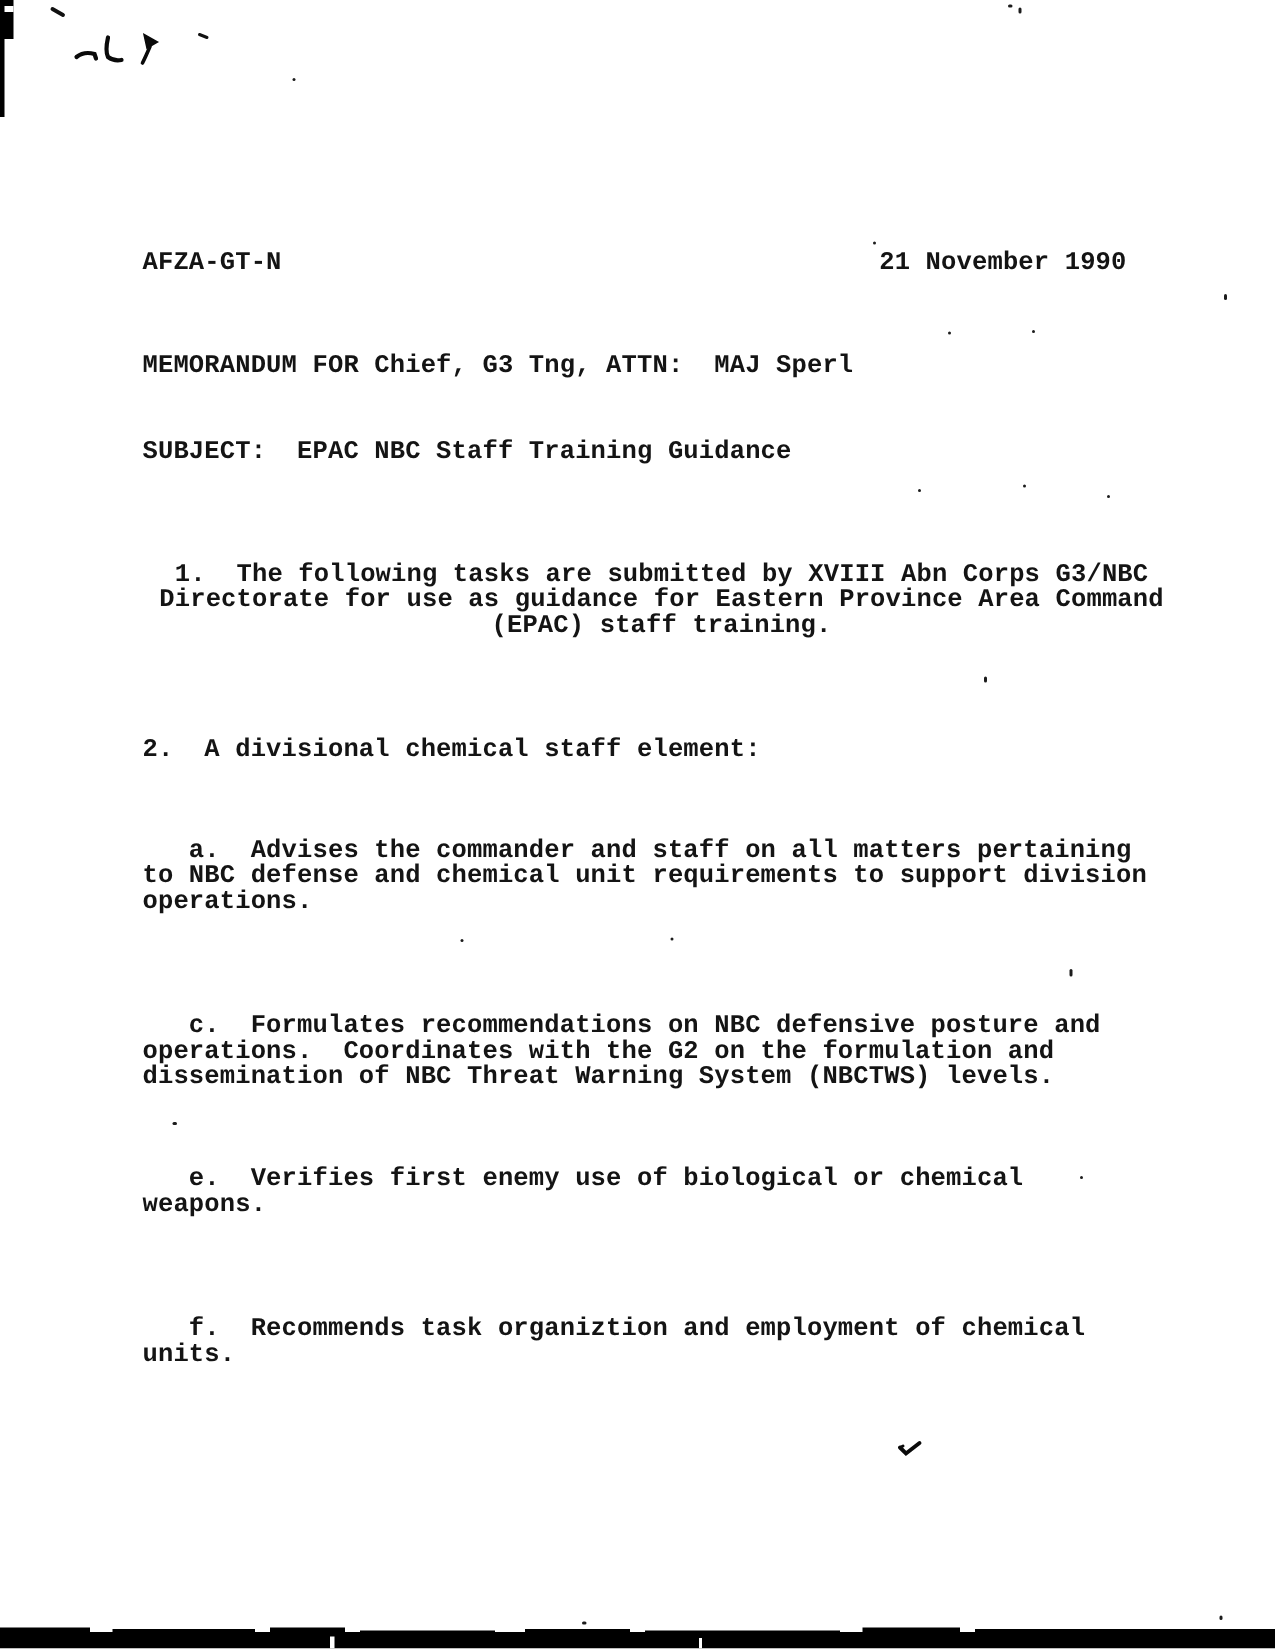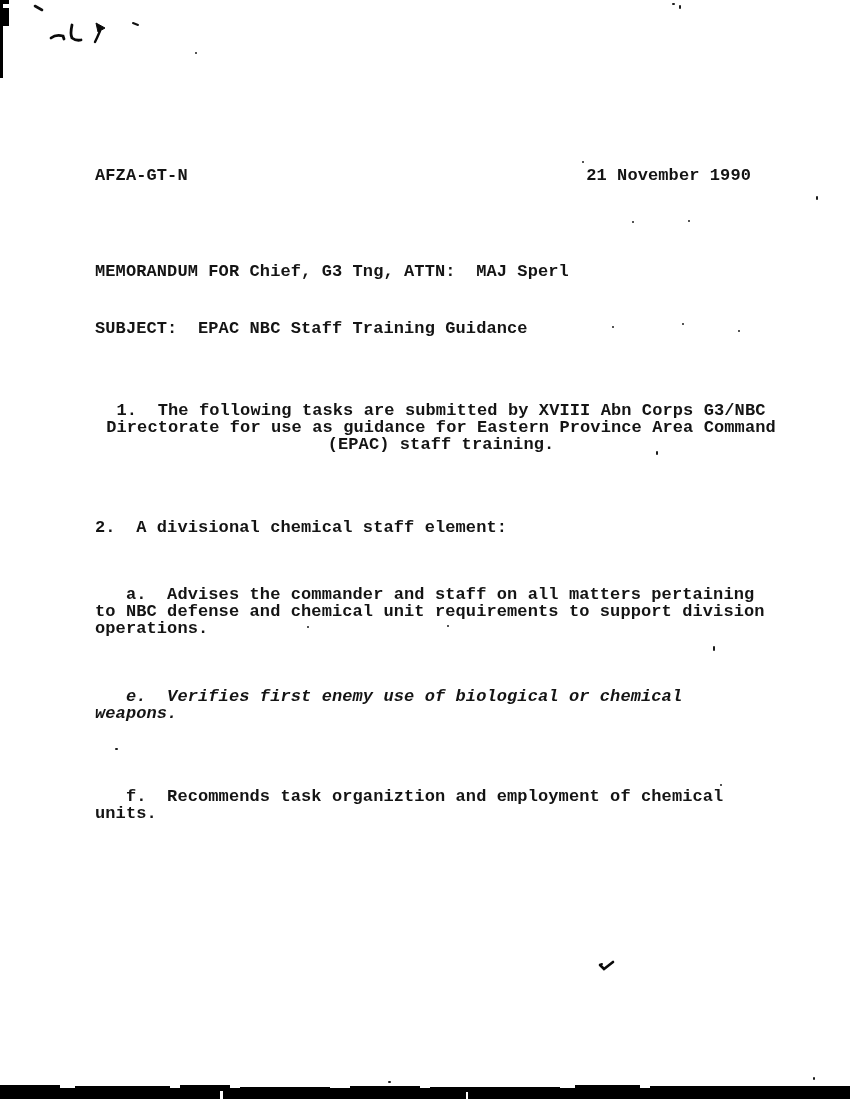--- a/index.html
+++ b/index.html
@@ -24,28 +24,28 @@
     line-height: 17px;
     font-weight: 700;
     white-space: pre-wrap;
     letter-spacing: 0.1px;
   }
   .header-row {
     display: flex;
     justify-content: space-between;
     width: 656px;
   }
-  .mt32 { margin-top: 45px; }
+  .mt32 { margin-top: 18px; }
   .mt31 { margin-top: 31px; }
   .mt17 { margin-top: 6px; }
   .mt16 { margin-top: 16px; }
   .para { margin-top: 32px; }
   .para.mt31 { margin-top: 31px; text-align: center; }
   .para.mt16 { margin-top: 16px; }
-  .para.mt17 { margin-top: 17px; font-style: italic; }
+  .para.mt17 { margin-top: 17px; }
 
   
   .artifact { position: absolute; background: #000; }
   .speck { position: absolute; background: #1c1c1c; border-radius: 1px; }
   .notch { position: absolute; background: #ffffff; }
   svg.mark { position: absolute; }
 </style>
 </head>
 <body>
 
@@ -71,20 +71,23 @@
     </div>
     <div class="mt32">MEMORANDUM FOR Chief, G3 Tng, ATTN:  MAJ Sperl</div>
     <div class="mt17">SUBJECT:  EPAC NBC Staff Training Guidance</div>
     <div class="para mt31">1.  The following tasks are submitted by XVIII Abn Corps G3/NBC
 Directorate for use as guidance for Eastern Province Area Command
 (EPAC) staff training.</div>
     <div class="para">2.  A divisional chemical staff element:</div>
     <div class="para mt16">   a.  Advises the commander and staff on all matters pertaining
 to NBC defense and chemical unit requirements to support division
 operations.</div>
+    <div class="para">   c.  Formulates recommendations on NBC defensive posture and
+operations.  Coordinates with the G2 on the formulation and
+dissemination of NBC Threat Warning System (NBCTWS) levels.</div>
     <div class="para mt17">   e.  Verifies first enemy use of biological or chemical
 weapons.</div>
     <div class="para">   f.  Recommends task organiztion and employment of chemical
 units.</div>
     
     
     
     
   </div>
 

